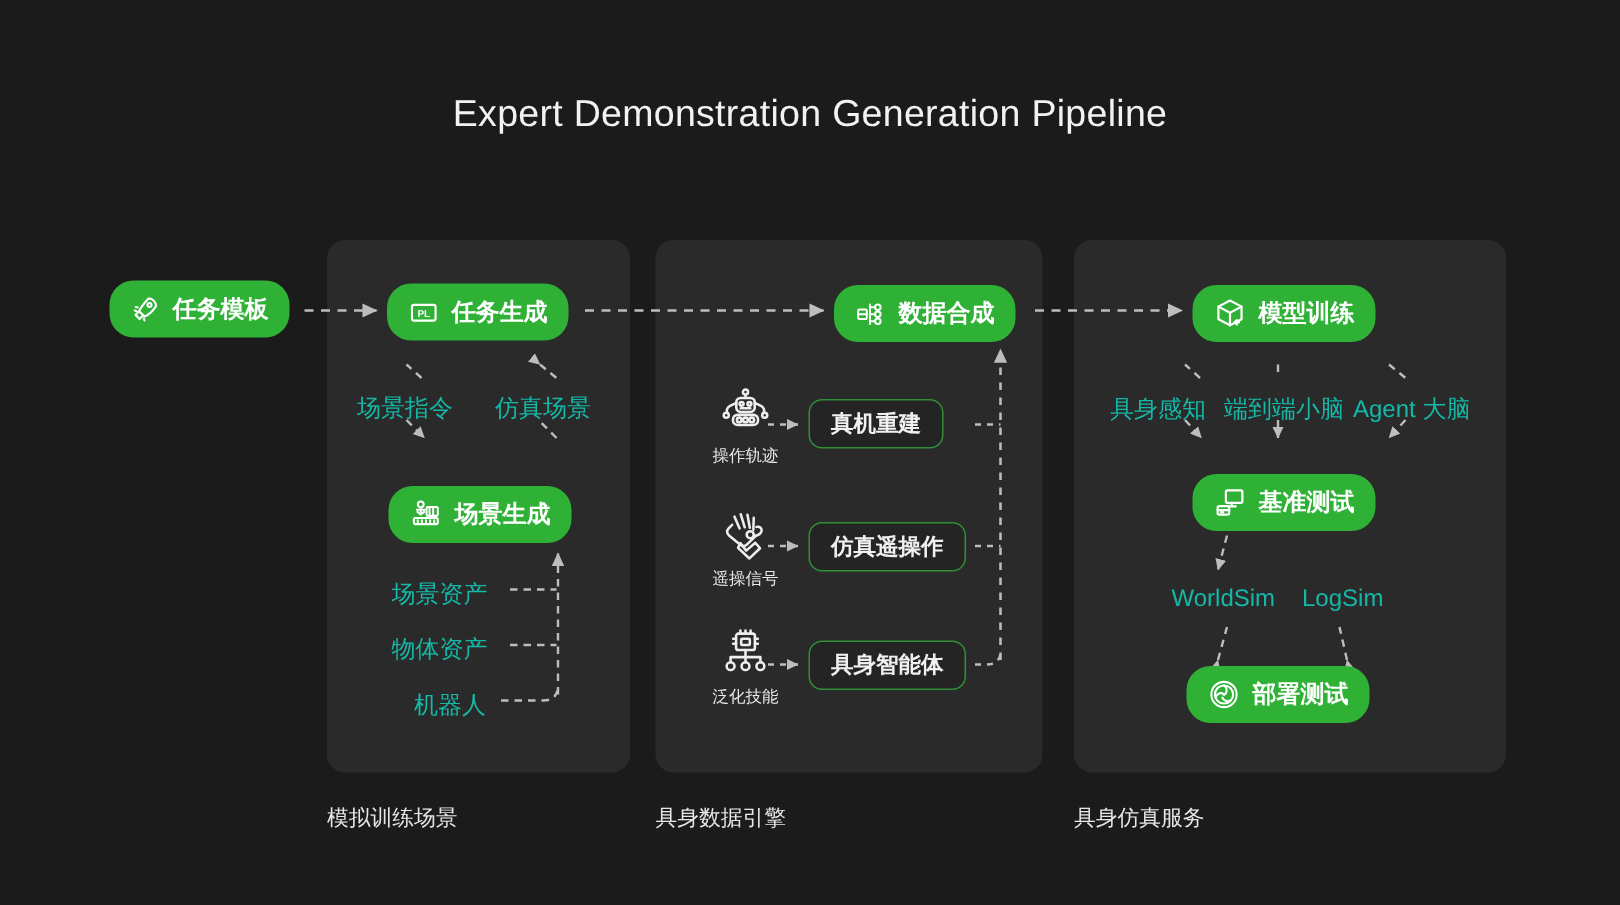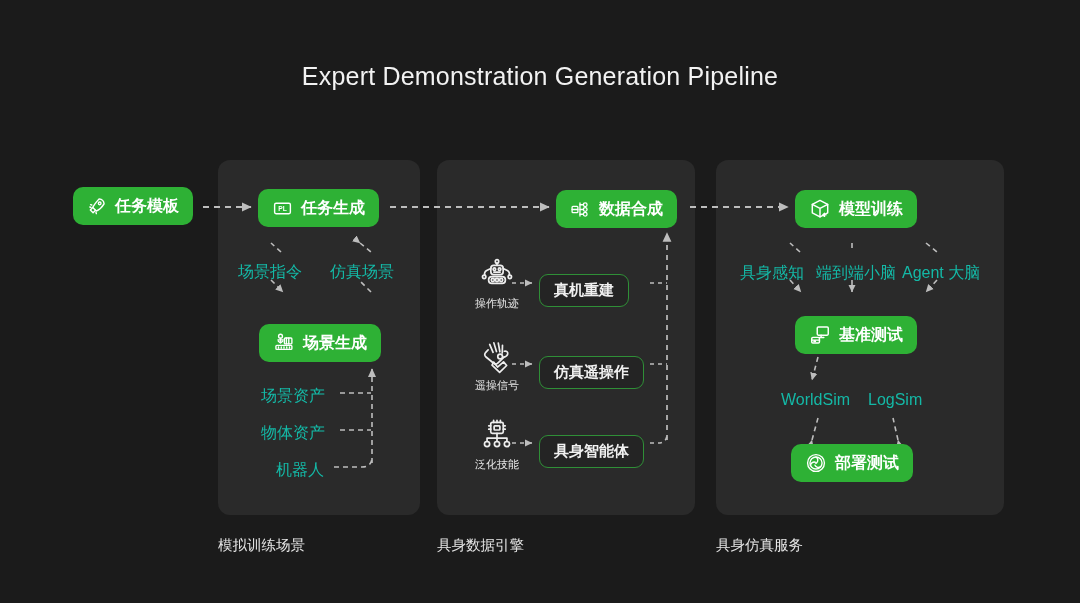--- a/index.html
+++ b/index.html
@@ -35,30 +35,29 @@
   }
   #caption-1 { left: 218px; width: 202px; }
   #caption-2 { left: 437px; width: 258px; }
   #caption-3 { left: 716px; width: 288px; }
 
   
   .node {
     position: absolute;
     display: flex; align-items: center; gap: 8px;
     height: 38px; padding: 12px 14px;
-    border-radius: 10px;
+    border-radius: 16px;
     white-space: nowrap;
   }
   .node.solid { background: #2eb135; }
   .node.solid .node-label { color: #ffffff; font-size: 16px; font-weight: 700; }
   .node.outline {
     background: #242424; border: 1.5px solid #2f8f37;
     height: 33px; border-radius: 9px; padding: 11px 14px;
     justify-content: center;
-    margin-top: 8px;
   }
   .node.outline .node-label { color: #f0f0f0; font-size: 15px; font-weight: 700; }
 
   .ico { display: block; flex: 0 0 auto; }
 
   
   #node-task-template { left: 73px;  top: 187px; }
   #node-task-gen      { left: 258px; top: 189px; }
   #node-scene-gen     { left: 259px; top: 324px; }
   #node-data-syn      { left: 556px; top: 190px; gap: 8px; }

